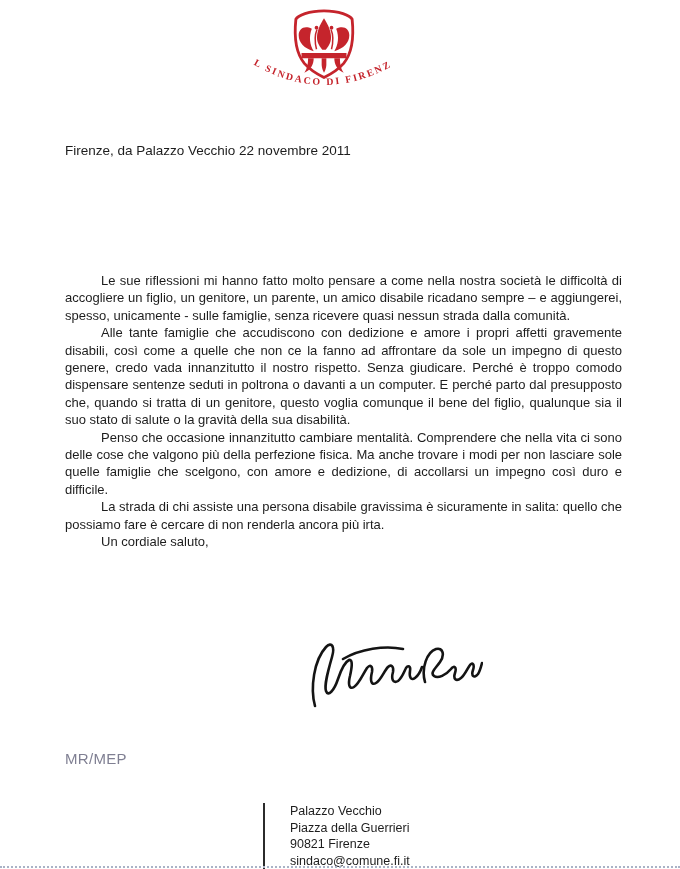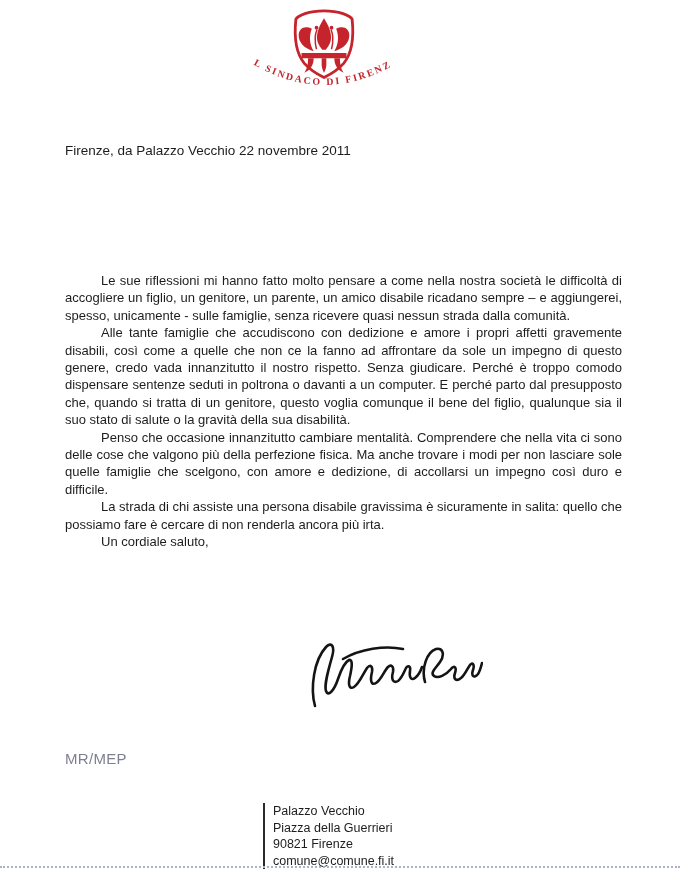--- a/index.html
+++ b/index.html
@@ -31,21 +31,21 @@
     position:absolute; left:303px; top:626px; width:180px; height:88px;
   }
   
   .reference {
     position:absolute; left:65px; top:750px;
     font-size:15px; color:#7f7f92; letter-spacing:.3px;
   }
   
   .footer-address {
     position:absolute; left:263px; top:803px;
-    border-left:2px solid #2b2b2b; padding-left:8px;
+    border-left:2px solid #2b2b2b; padding-left:25px;
     font-size:12.5px; line-height:16.5px;
   }
   .footer-address div { white-space:nowrap; }
   
   .page-bottom-edge {
     position:absolute; left:0; right:0; bottom:1px; height:0;
     border-top:2px dotted #a9b2c6;
   }
   .crest-text {
     font-family:"Liberation Serif", serif;
@@ -102,18 +102,18 @@
       </g>
     </svg>
   </div>
 
   <div class="reference">MR/MEP</div>
 
   <div class="footer-address">
     <div>Palazzo Vecchio</div>
     <div>Piazza della Guerrieri</div>
     <div>90821 Firenze</div>
-    <div>comune@comune.fi.it</div>
+    <div>sindaco@comune.fi.it</div>
   </div>
 
   <div class="page-bottom-edge"></div>
 
 </div>
 
 </body></html>

